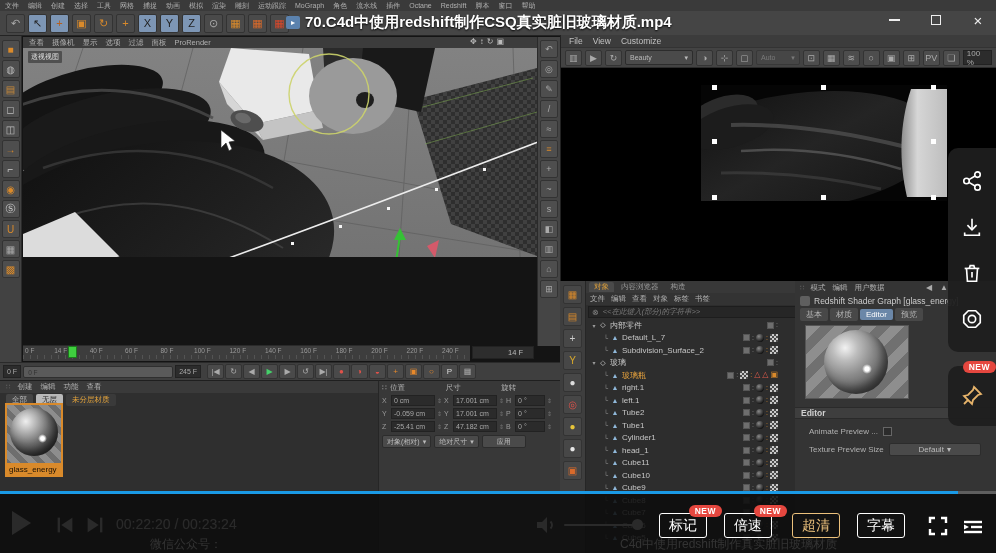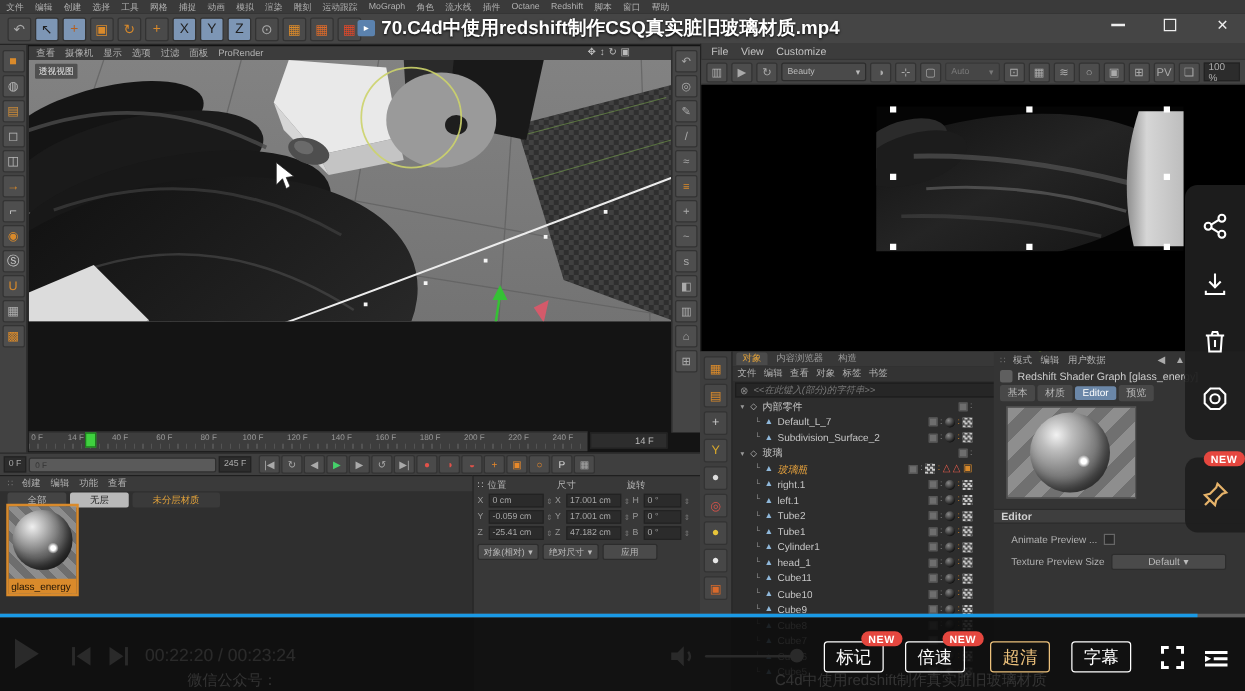--- a/index.html
+++ b/index.html
@@ -69,21 +69,21 @@
   #range-track { width:150px; height:12px; background:#5a5a5a; border:1px solid #2f2f2f; border-radius:2px; position:relative; }
   #range-track .rng-label { position:absolute; left:4px; top:2px; font-size:6.5px; color:#333; }
   #transport { display:flex; gap:1px; margin-left:4px; }
   #transport .icn { width:17px; height:15px; font-size:8px; background:#4a4a4a; border-radius:2px; }
 
   
   #mat-man { left:0; top:380px; width:378px; height:173px; background:#2f2f2f; border-top:1px solid #1f1f1f; }
   #mat-menu { display:flex; gap:8px; align-items:center; height:12px; padding-left:6px; background:#3a3a3a; }
   #mat-menu .li { font-size:7.5px; }
   #mat-tabs { display:flex; gap:3px; align-items:center; height:14px; padding-left:6px; }
-  #mat-tabs .chip { font-size:7.5px; color:#bbb; background:#444; padding:1px 16px; border-radius:2px; }
+  #mat-tabs .chip { font-size:7.5px; color:#bbb; background:#444; padding:1px 6px; border-radius:2px; }
   #mat-tabs .chip.active { background:#b9b9b9; color:#222; }
   #mat-tabs .chip.accent { color:#e2a23a; background:#3a3a3a; }
   #mat-thumb { left:5px; top:403px; width:58px; height:74px; border:2px solid #d98a2b; background:
                repeating-linear-gradient(45deg,#8d8d8d 0 6px,#6e6e6e 6px 12px); }
   #mat-sphere { position:absolute; left:3px; top:3px; width:48px; height:48px; border-radius:50%;
                 background:radial-gradient(circle at 33% 28%, #efefef 0%, #b5b5b5 22%, #6f6f6f 48%, #3a3a3a 78%, #2c2c2c 100%);
                 box-shadow: inset -4px -5px 8px rgba(0,0,0,.5); }
   #mat-sphere:after { content:""; position:absolute; left:28px; top:26px; width:9px; height:9px; border-radius:50%;
                 background:radial-gradient(circle,#fff 0 30%,rgba(255,255,255,0) 70%); }
   #mat-name { position:absolute; left:0; bottom:0; width:100%; height:12px; background:#d98a2b; color:#1d1205;
@@ -134,21 +134,21 @@
   #om-filter .fx { color:#888; font-size:8px; }
   #om-filter .ftext { color:#777; font-size:7.5px; font-style:italic; }
   #object-tree { position:absolute; left:0; top:38px; width:204px; bottom:0; overflow:hidden; }
   .tree-row { display:flex; align-items:center; height:12.5px; }
   .tree-row .tpad { display:inline-block; height:1px; }
   .tree-row .twist { width:8px; color:#9a9a9a; font-size:6px; text-align:center; }
   .tree-row .oicon { width:10px; font-size:7px; text-align:center; }
   .tree-row .oicon.obj { color:#8fb8da; }
   .tree-row .oicon.grp { color:#c5c5c5; }
   .tree-row .olabel { font-size:8px; color:#c6c6c6; margin-left:2px; white-space:nowrap; overflow:hidden; max-width:88px; }
-  .tree-row.sel .olabel { color:#e8a33d;font-style:italic; }
+  .tree-row.sel .olabel { color:#e8a33d; }
   .orow-icons { margin-left:auto; display:flex; align-items:center; gap:2px; padding-right:12px; }
   .chip-layer { width:7px; height:7px; background:#6e6e6e; border:1px solid #555; }
   .chip-dots { color:#8a8a8a; font-size:7px; line-height:6px; }
   .chip-ball { width:8px; height:8px; border-radius:50%;
                background:radial-gradient(circle at 35% 30%, #888, #111 75%); }
   .chip-dots2 { color:#d98a2b; font-size:7px; line-height:6px; }
   .chip-checker { width:8px; height:8px;
                   background:conic-gradient(#c9c9c9 25%, #4a4a4a 0 50%, #c9c9c9 0 75%, #4a4a4a 0);
                   background-size:4px 4px; }
   .chip-warn { color:#e05b4b; font-size:8px; line-height:8px; }

